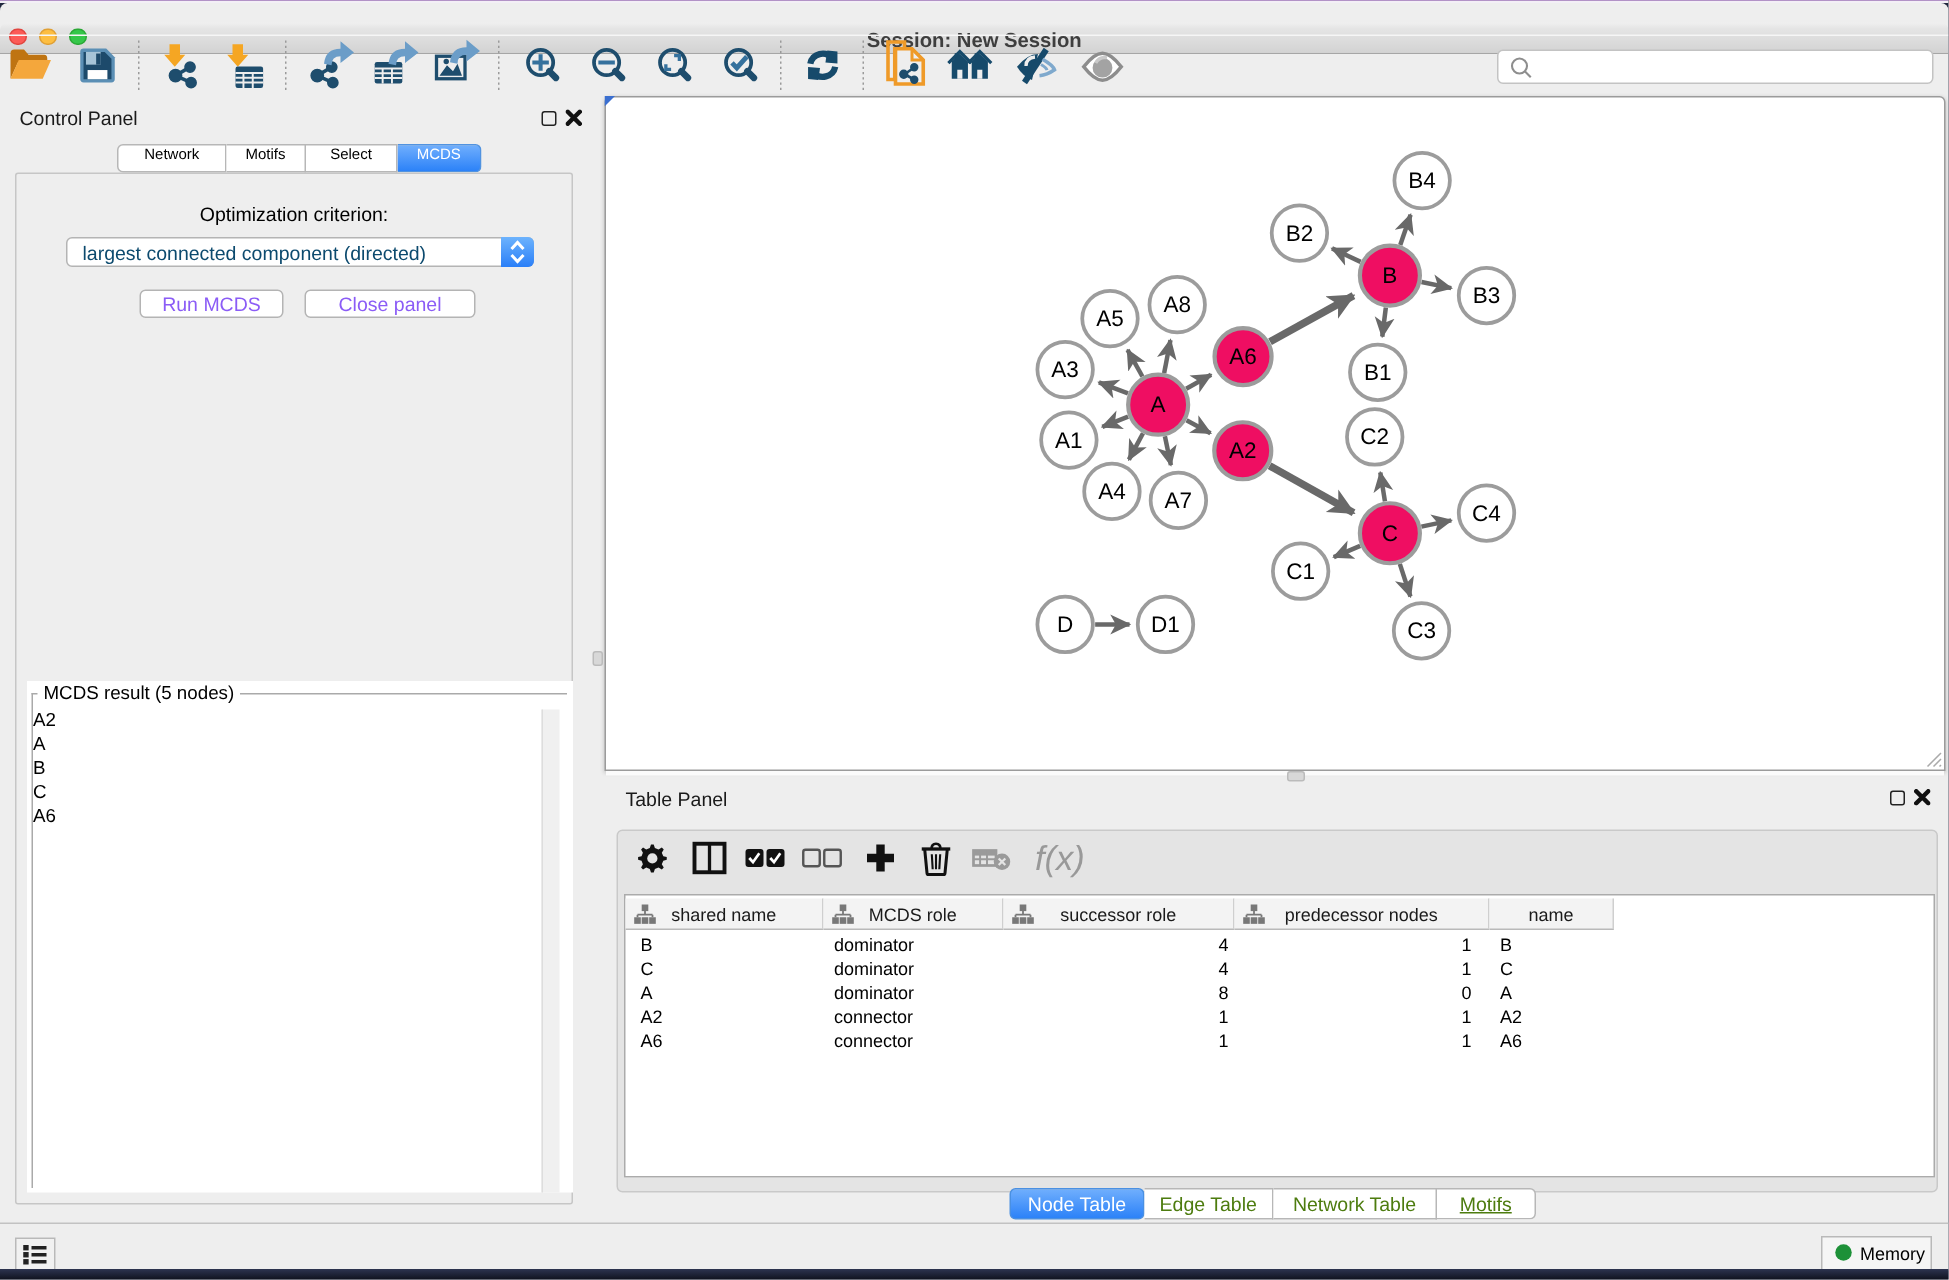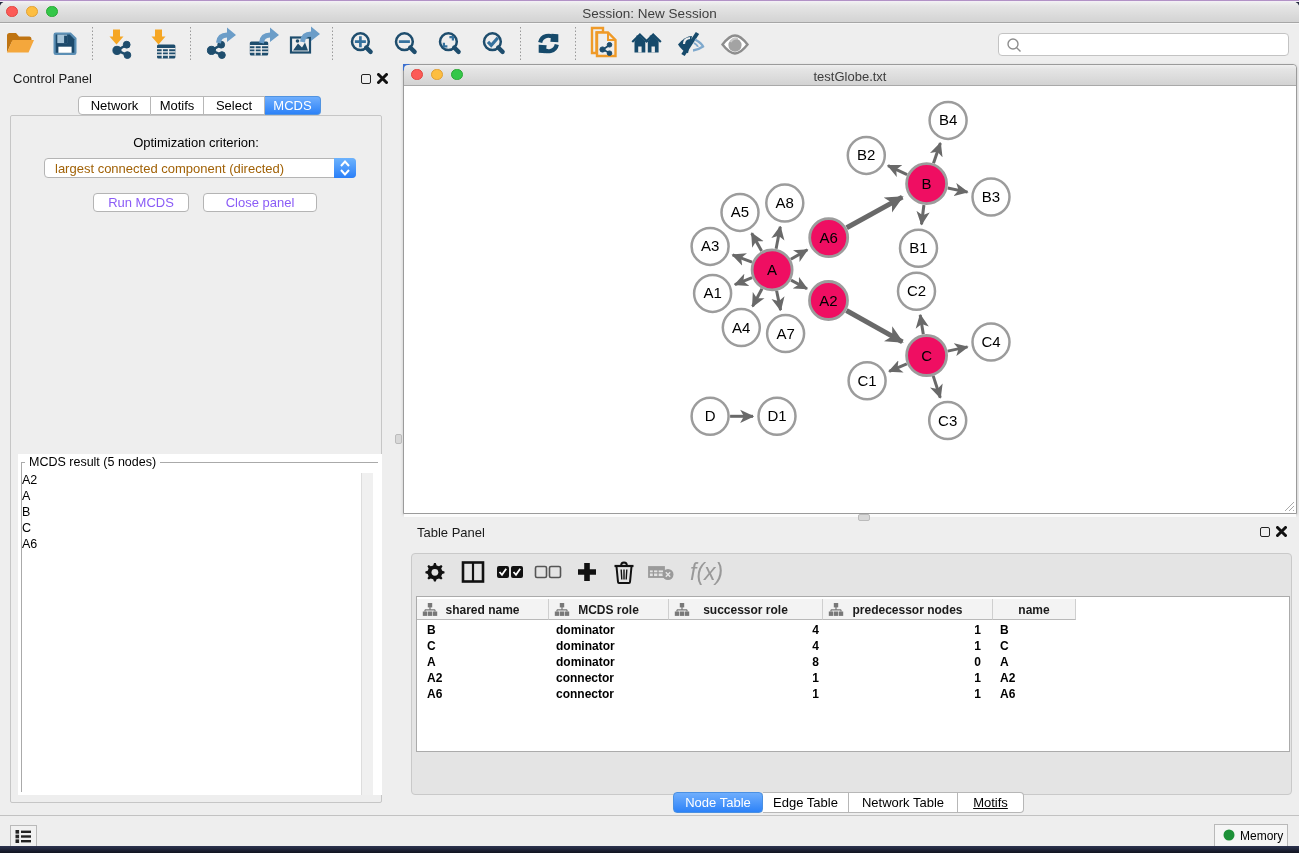--- a/index.html
+++ b/index.html
@@ -5,50 +5,50 @@
 * { margin:0; padding:0; box-sizing:border-box; }
 html,body { width:1299px; height:853px; overflow:hidden; }
 body { font-family:"Liberation Sans", sans-serif; background:#20273d; position:relative; }
 #mainwin { box-shadow:none; }
 #desk-top { position:absolute; left:0; top:0; width:1299px; height:2px;
   background:linear-gradient(#b292c6 0 1px, #f3eff6 1px 2px); }
 #mainwin { position:absolute; left:0; top:2px; width:1299px; height:845px;
   background:#eeeeee; border-radius:5px 5px 0 0; overflow:hidden; }
 #bottomdark { position:absolute; left:0; top:846px; width:1299px; height:7px;
   background:linear-gradient(#2d3450,#10131f); }
-.titlebar { position:absolute; left:0; top:0; width:100%; height:21px;
+.titlebar { position:absolute; left:0; top:13px; width:100%; height:21px;
   background:linear-gradient(#f0f0f0 0px,#e5e5e5 4px,#d3d3d3 100%); border-bottom:1px solid #a6a6a6;
-  border-radius:5px 5px 0 0; }
+  border-radius:5px 5px 0 0;font-weight:bold; }
 .titlebar .title { position:absolute; left:0; right:0; top:4px; text-align:center;
   font-size:13px; color:#3e3e3e; }
 .tl { position:absolute; top:3.5px; width:11.5px; height:11.5px; border-radius:50%; }
 .tl.r { background:#fc5b57; border:1px solid #e14640; }
 .tl.y { background:#fdbe41; border:1px solid #e0a035; }
 .tl.g { background:#35c749; border:1px solid #2aa835; }
 #toolbar { position:absolute; left:0; top:21px; width:1299px; height:41px; border-top:1px solid #f6f6f6; }
 #searchbox { position:absolute; left:998px; top:9px; width:291px; height:23px;
   background:#fff; border:1px solid #c3c3c3; border-radius:4px; }
 
 #ctrl { position:absolute; left:0; top:62px; width:392px; height:746px; }
 #ctrl .phead { position:absolute; left:13px; top:7px; font-size:13px; color:#1a1a1a; }
 .float-btn { position:absolute; width:10px; height:10px; border:1.6px solid #222; border-radius:2px; background:transparent; }
 .x-btn { position:absolute; font-size:13px; font-weight:bold; color:#111; }
-.tabs { position:absolute; left:78px; top:32px; height:20px; display:flex; font-size:13px; }
+.tabs { position:absolute; left:78px; top:32px; height:20px; display:flex; font-size:10px; }
 .tab { border:1px solid #b7b7b7; border-left:none; background:#fff; color:#000;
   padding:1px 0 0 0; height:19px; text-align:center; }
 .tab:first-child { border-left:1px solid #b7b7b7; border-radius:4px 0 0 4px; }
 .tab.sel { background:linear-gradient(#6faefd,#2c82f8); color:#fff; border-color:#5193e0;
   border-radius:4px; }
 .tab:last-child { border-radius:0 4px 4px 0; }
 #ctrl-content { position:absolute; left:10px; top:51px; width:372px; height:688px;
   background:#eeeeee; border:1px solid #c6c6c6; border-radius:2px; }
 #opt-label { position:absolute; left:0; width:100%; top:19px; text-align:center; font-size:13px; color:#000; }
 #dropdown { position:absolute; left:33px; top:42px; width:312px; height:20px;
   background:#fff; border:1px solid #b4b4b4; border-radius:4px; font-size:13px; }
-#dropdown .dtext { position:absolute; left:10px; top:2px; color:#a16207; }
+#dropdown .dtext { position:absolute; left:10px; top:2px; color:#0c4a6e; }
 #dropdown .stepper { position:absolute; right:-1px; top:-1px; width:22px; height:20px;
   background:linear-gradient(#6db3fd,#2a7ff8); border-radius:0 4px 4px 0; }
 .pbtn { position:absolute; height:19px; background:#fff; border:1px solid #b4b4b4;
   border-radius:4px; font-size:13px; text-align:center; padding-top:1px; color:#8b5cf6; }
 #mcds-box { position:absolute; left:7px; top:338px; width:364px; height:341px; background:#fff; }
 #mcds-fs { position:absolute; left:3px; top:8px; width:357px; height:330px;
   border:1px solid #aaa; border-bottom:none; border-right:none; }
 #mcds-legend { position:absolute; left:7px; top:1px; background:#fff; padding:0 4px;
   font-size:12.5px; color:#000; }
 .mcds-item { position:absolute; left:4px; font-size:12.5px; color:#000; }
@@ -63,34 +63,34 @@
 
 .divider-h { position:absolute; left:395px; top:432px; width:7px; height:10px;
   background:#d8d8d8; border:1px solid #bbb; border-radius:2px; }
 .divider-v { position:absolute; left:858px; top:512px; width:12px; height:7px;
   background:#d8d8d8; border:1px solid #bbb; border-radius:2px; }
 
 #tablepanel { position:absolute; left:403px; top:515px; width:896px; height:298px; }
 #tp-head { position:absolute; left:14px; top:8px; font-size:13px; color:#1a1a1a; }
 #tp-box { position:absolute; left:8px; top:36px; width:881px; height:242px;
   background:#e4e4e4; border:1px solid #c9c9c9; border-radius:4px; }
-#tp-table { position:absolute; left:4px; top:42px; width:874px; height:156px;
-  background:#fff; border:1px solid #ababab;font-weight:bold; }
+#tp-table { position:absolute; left:4px; top:42px; width:874px; height:189px;
+  background:#fff; border:1px solid #ababab; }
 .th { position:absolute; top:2px; height:21px; background:#f3f3f3;
   border-right:1px solid #cfcfcf; border-bottom:1px solid #b9b9b9; font-size:12px; color:#1a1a1a; }
 .th .lbl { position:absolute; width:100%; text-align:center; top:4px; }
 .th .hic { position:absolute; left:5px; top:3px; }
 .trow { position:absolute; left:0; width:100%; height:16px; font-size:12px; color:#000; }
 .trow span { position:absolute; top:1px; }
 .c1 { left:10px; } .c2 { left:139px; }
 .c3 { left:252px; width:150px; text-align:right; }
 .c4 { left:406px; width:158px; text-align:right; }
 .c5 { left:583px; }
 .tabs2 { position:absolute; left:261px; top:238px; height:21px; display:flex; font-size:13px; }
-.tab2 { border:1px solid #b7b7b7; border-left:none; background:#fff; color:#000000;
+.tab2 { border:1px solid #b7b7b7; border-left:none; background:#fff; color:#4d7c0f;
   padding:2px 0 0 0; height:21px; font-size:13px; text-align:center; }
 .tab2:first-child { border-left:1px solid #b7b7b7; }
 .tab2.sel { background:linear-gradient(#6faefd,#2c82f8); color:#fff; border-color:#4a90e2; border-radius:4px; }
 .tab2.last { border-radius:0 4px 4px 0;text-decoration:underline; }
 
 #statusbar { position:absolute; left:0; top:813px; width:1299px; height:31px;
   background:#eeeeee; border-top:1px solid #c2c2c2; }
 #memory { position:absolute; right:11px; top:8px; width:74px; height:23px;
   background:#f5f5f5; border:1px solid #b9b9b9; font-size:12px; color:#000; }
 #listbtn { position:absolute; left:10px; top:9px; width:27px; height:23px;
@@ -283,26 +283,20 @@
         <div class="mcds-item" style="top:67px">C</div>
         <div class="mcds-item" style="top:83px">A6</div>
         <div id="mcds-scroll"></div>
       </div>
     </div>
   </div>
   <div id="netwin">
     <svg width="7" height="7" style="position:absolute;left:-1px;top:-1px;z-index:0">
         <path d="M0 0 L7 0 L0 7 Z" fill="#3b6fd0"></path>
       </svg>
-    <div class="titlebar" style="z-index:1">
-      <div class="tl r" style="left:7px"></div>
-      <div class="tl y" style="left:27px"></div>
-      <div class="tl g" style="left:47px"></div>
-      <div class="title">testGlobe.txt</div>
-    </div>
     <div id="graph">
         <svg width="892" height="427" viewBox="404 87 892 427" style="position:absolute;left:0;top:0">
 <defs>
 <marker id="arr" viewBox="0 0 12 12" refX="11" refY="6" markerWidth="14" markerHeight="14" markerUnits="userSpaceOnUse" orient="auto">
 <path d="M0 0.3 L12 6 L0 11.7 L3.2 6 Z" fill="#696969"></path>
 </marker>
 <marker id="arrb" viewBox="0 0 12 12" refX="11" refY="6" markerWidth="18" markerHeight="18" markerUnits="userSpaceOnUse" orient="auto">
 <path d="M0 0.3 L12 6 L0 11.7 L3.2 6 Z" fill="#696969"></path>
 </marker>
 </defs>

